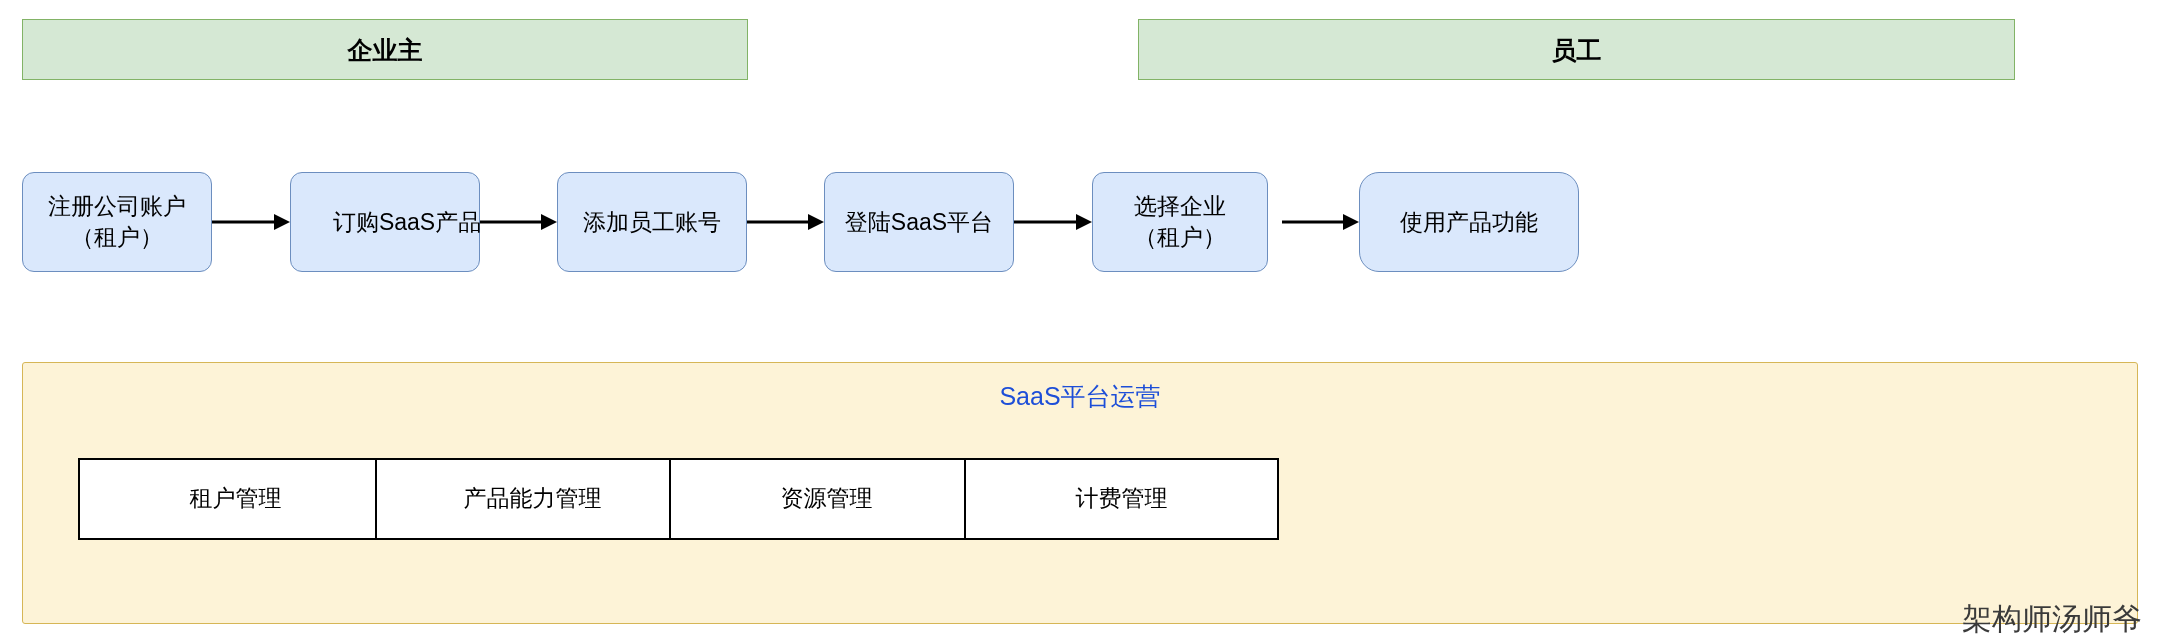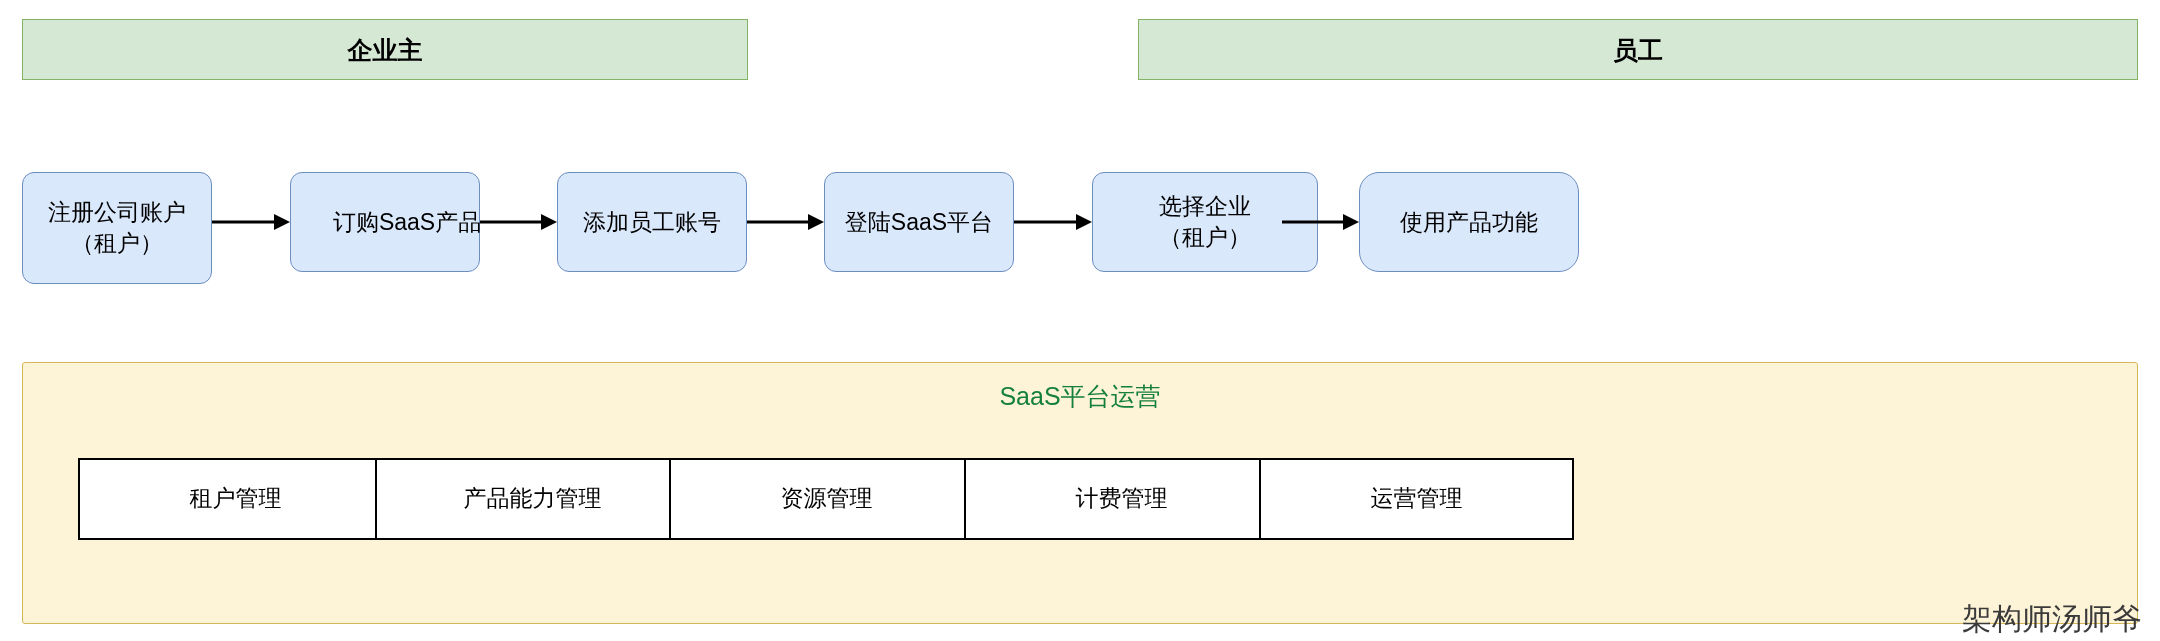--- a/index.html
+++ b/index.html
@@ -70,21 +70,21 @@
     border-radius: 3px;
   }
   .ops-title {
     position: absolute;
     left: 0;
     right: 0;
     top: 18px;
     text-align: center;
     font-size: 25px;
     line-height: 1.2;
-    color: #15803d;
+    color: #1d4ed8;
   }
   .ops-item {
     position: absolute;
     box-sizing: border-box;
     background: #ffffff;
     border: 2px solid #000000;
     display: flex;
     align-items: center;
     justify-content: center;
     font-size: 23px;
@@ -107,42 +107,42 @@
 </style>
 </head>
 <body>
 
 <div id="canvas">
 
   <div class="role-banner" style="left:22px; top:19px; width:726px; height:61px;">
     <span>企业主</span>
   </div>
 
-  <div class="role-banner" style="left:1138px; top:19px; width:1000px; height:61px;">
+  <div class="role-banner" style="left:1138px; top:19px; width:877px; height:61px;">
     <span>员工</span>
   </div>
 
-  <div class="step-box" style="left:22px; top:172px; width:190px; height:112px;">
+  <div class="step-box" style="left:22px; top:172px; width:190px; height:100px;">
     <span>注册公司账户</span>
     <span class="step-line2">（租户）</span>
   </div>
 
   <div class="step-box" style="left:290px; top:172px; width:190px; height:100px;padding-left:44px;">
     <span>订购SaaS产品</span>
   </div>
 
   <div class="step-box" style="left:557px; top:172px; width:190px; height:100px;">
     <span>添加员工账号</span>
   </div>
 
   <div class="step-box" style="left:824px; top:172px; width:190px; height:100px;">
     <span>登陆SaaS平台</span>
   </div>
 
-  <div class="step-box" style="left:1092px; top:172px; width:226px; height:100px;">
+  <div class="step-box" style="left:1092px; top:172px; width:176px; height:100px;">
     <span>选择企业</span>
     <span class="step-line2">（租户）</span>
   </div>
 
   <div class="step-box" style="left:1359px; top:172px; width:220px; height:100px;border-radius:20px;">
     <span>使用产品功能</span>
   </div>
 
   <div class="arrow" style="left:212px; top:211px; width:78px;">
     <svg width="78" height="22" viewBox="0 0 78 22">
@@ -192,20 +192,17 @@
     </div>
 
     <div class="ops-item" style="left:646px; top:95px; width:315px; height:82px;">
       <span>资源管理</span>
     </div>
 
     <div class="ops-item" style="left:941px; top:95px; width:315px; height:82px;">
       <span>计费管理</span>
     </div>
 
-    <div class="ops-item" style="left:1236px; top:95px; width:315px; height:82px;">
-      <span>运营管理</span>
-    </div>
   </div>
 
   <div class="watermark">架构师汤师爷</div>
 
 </div>
 
 </body></html>

